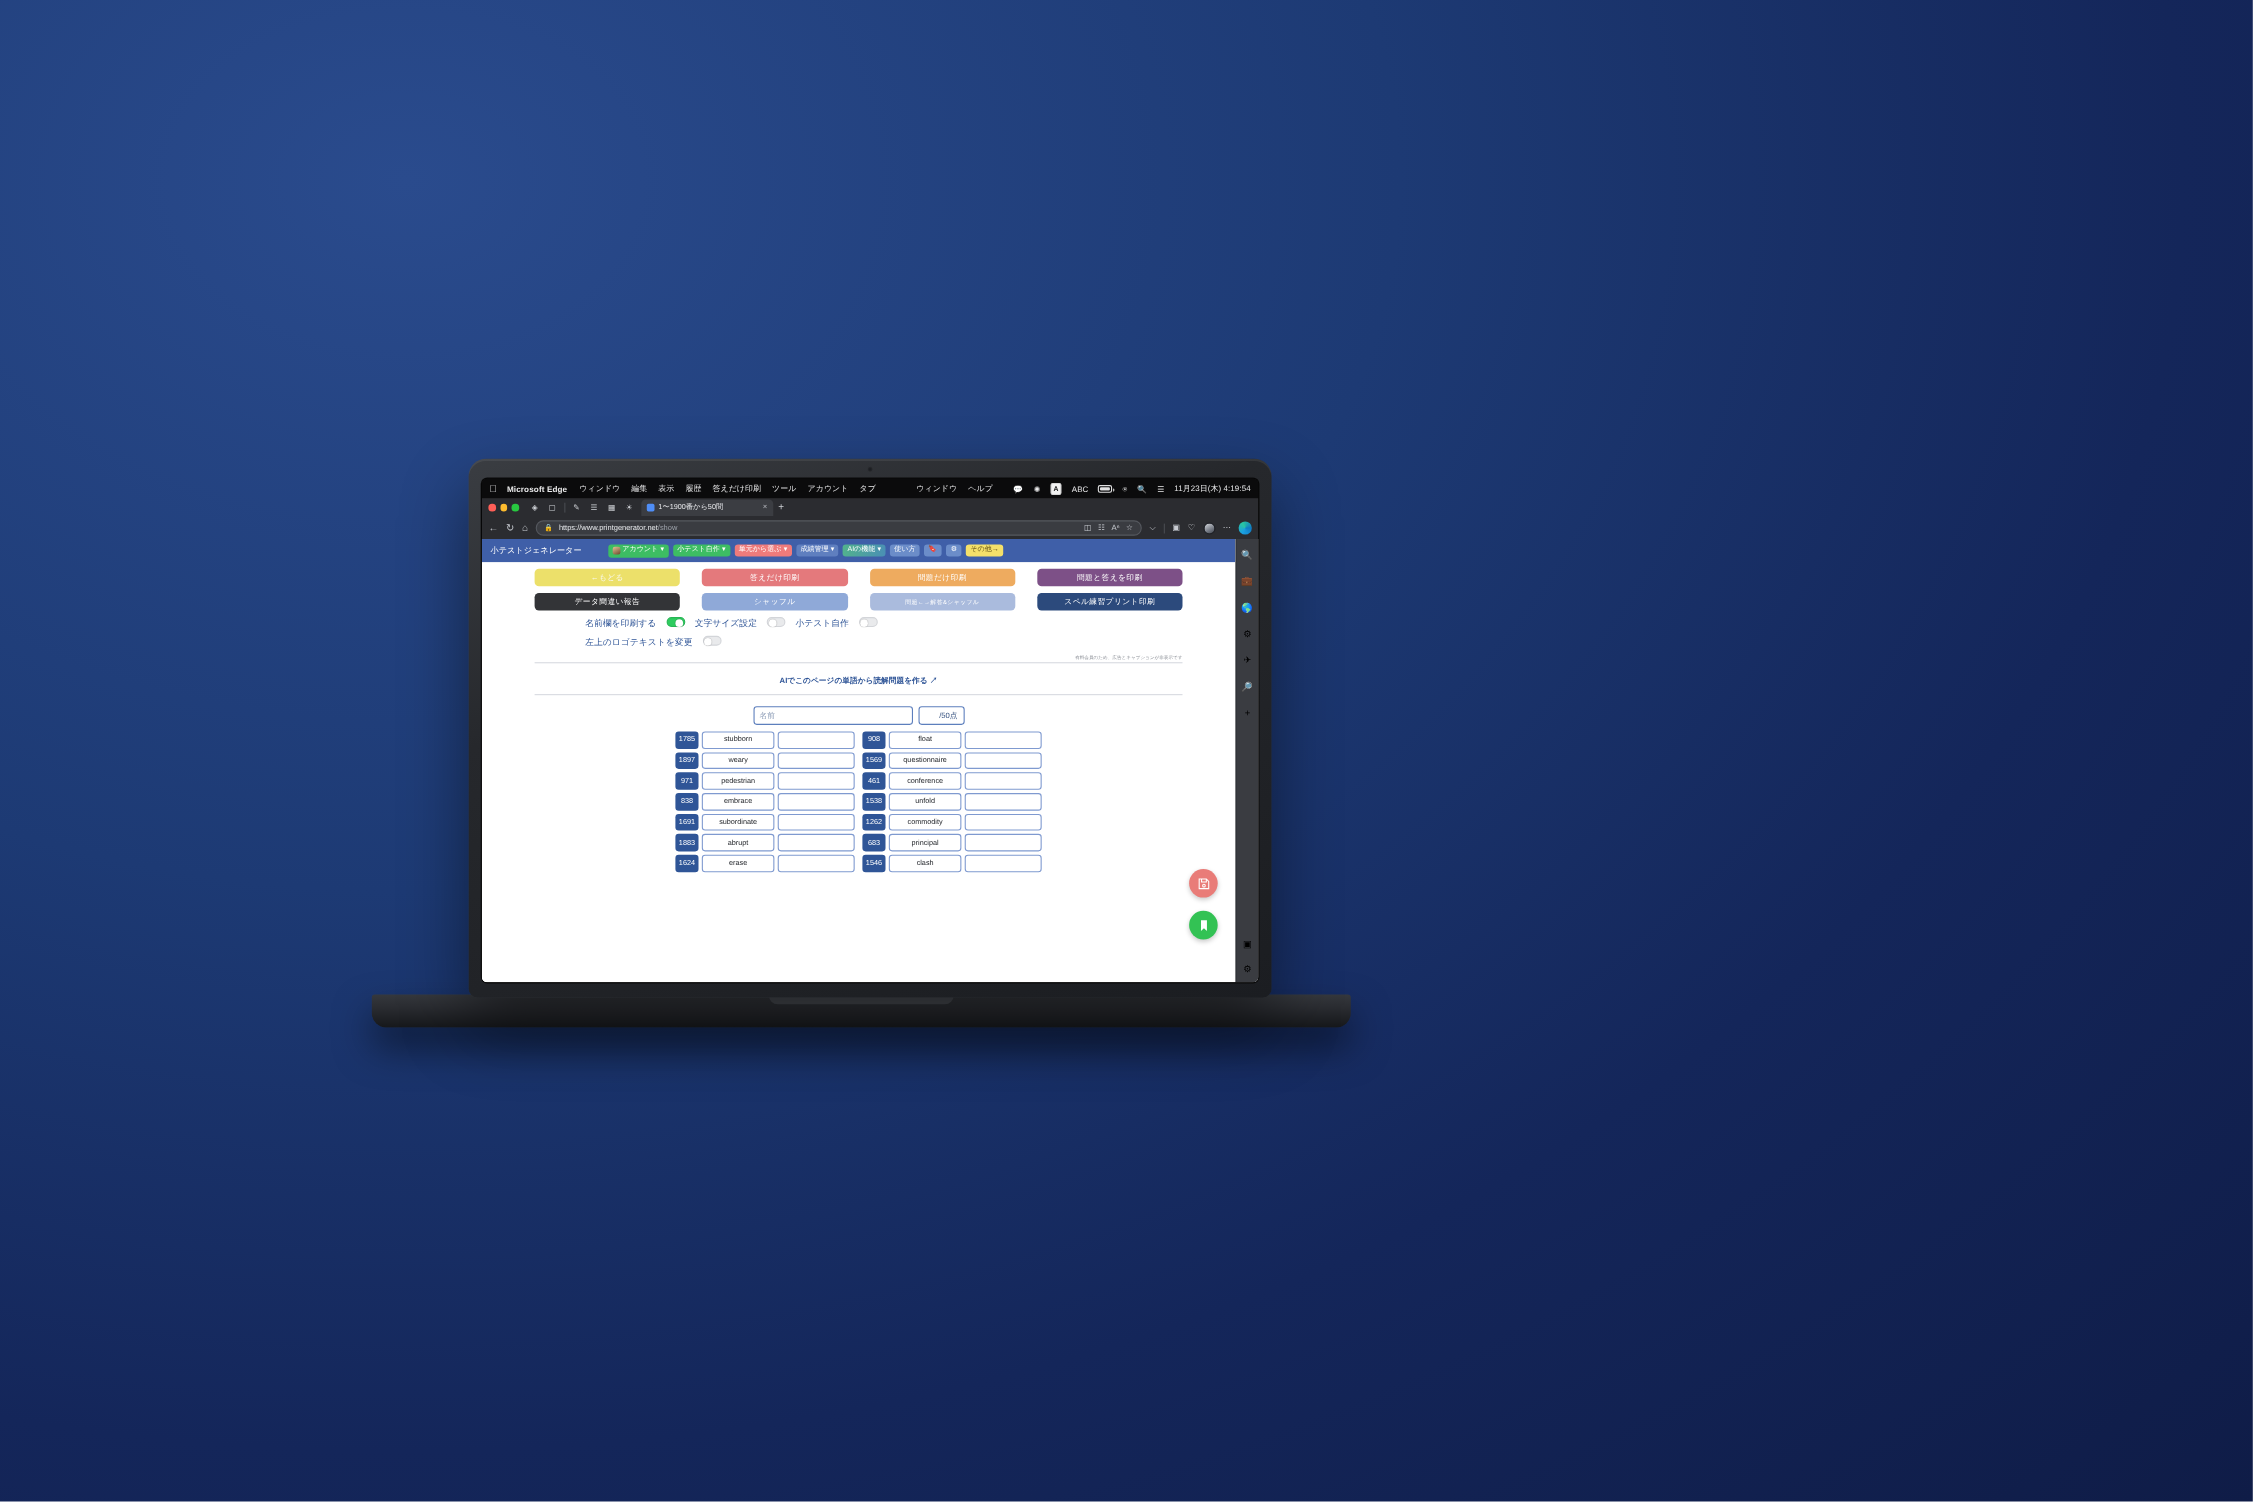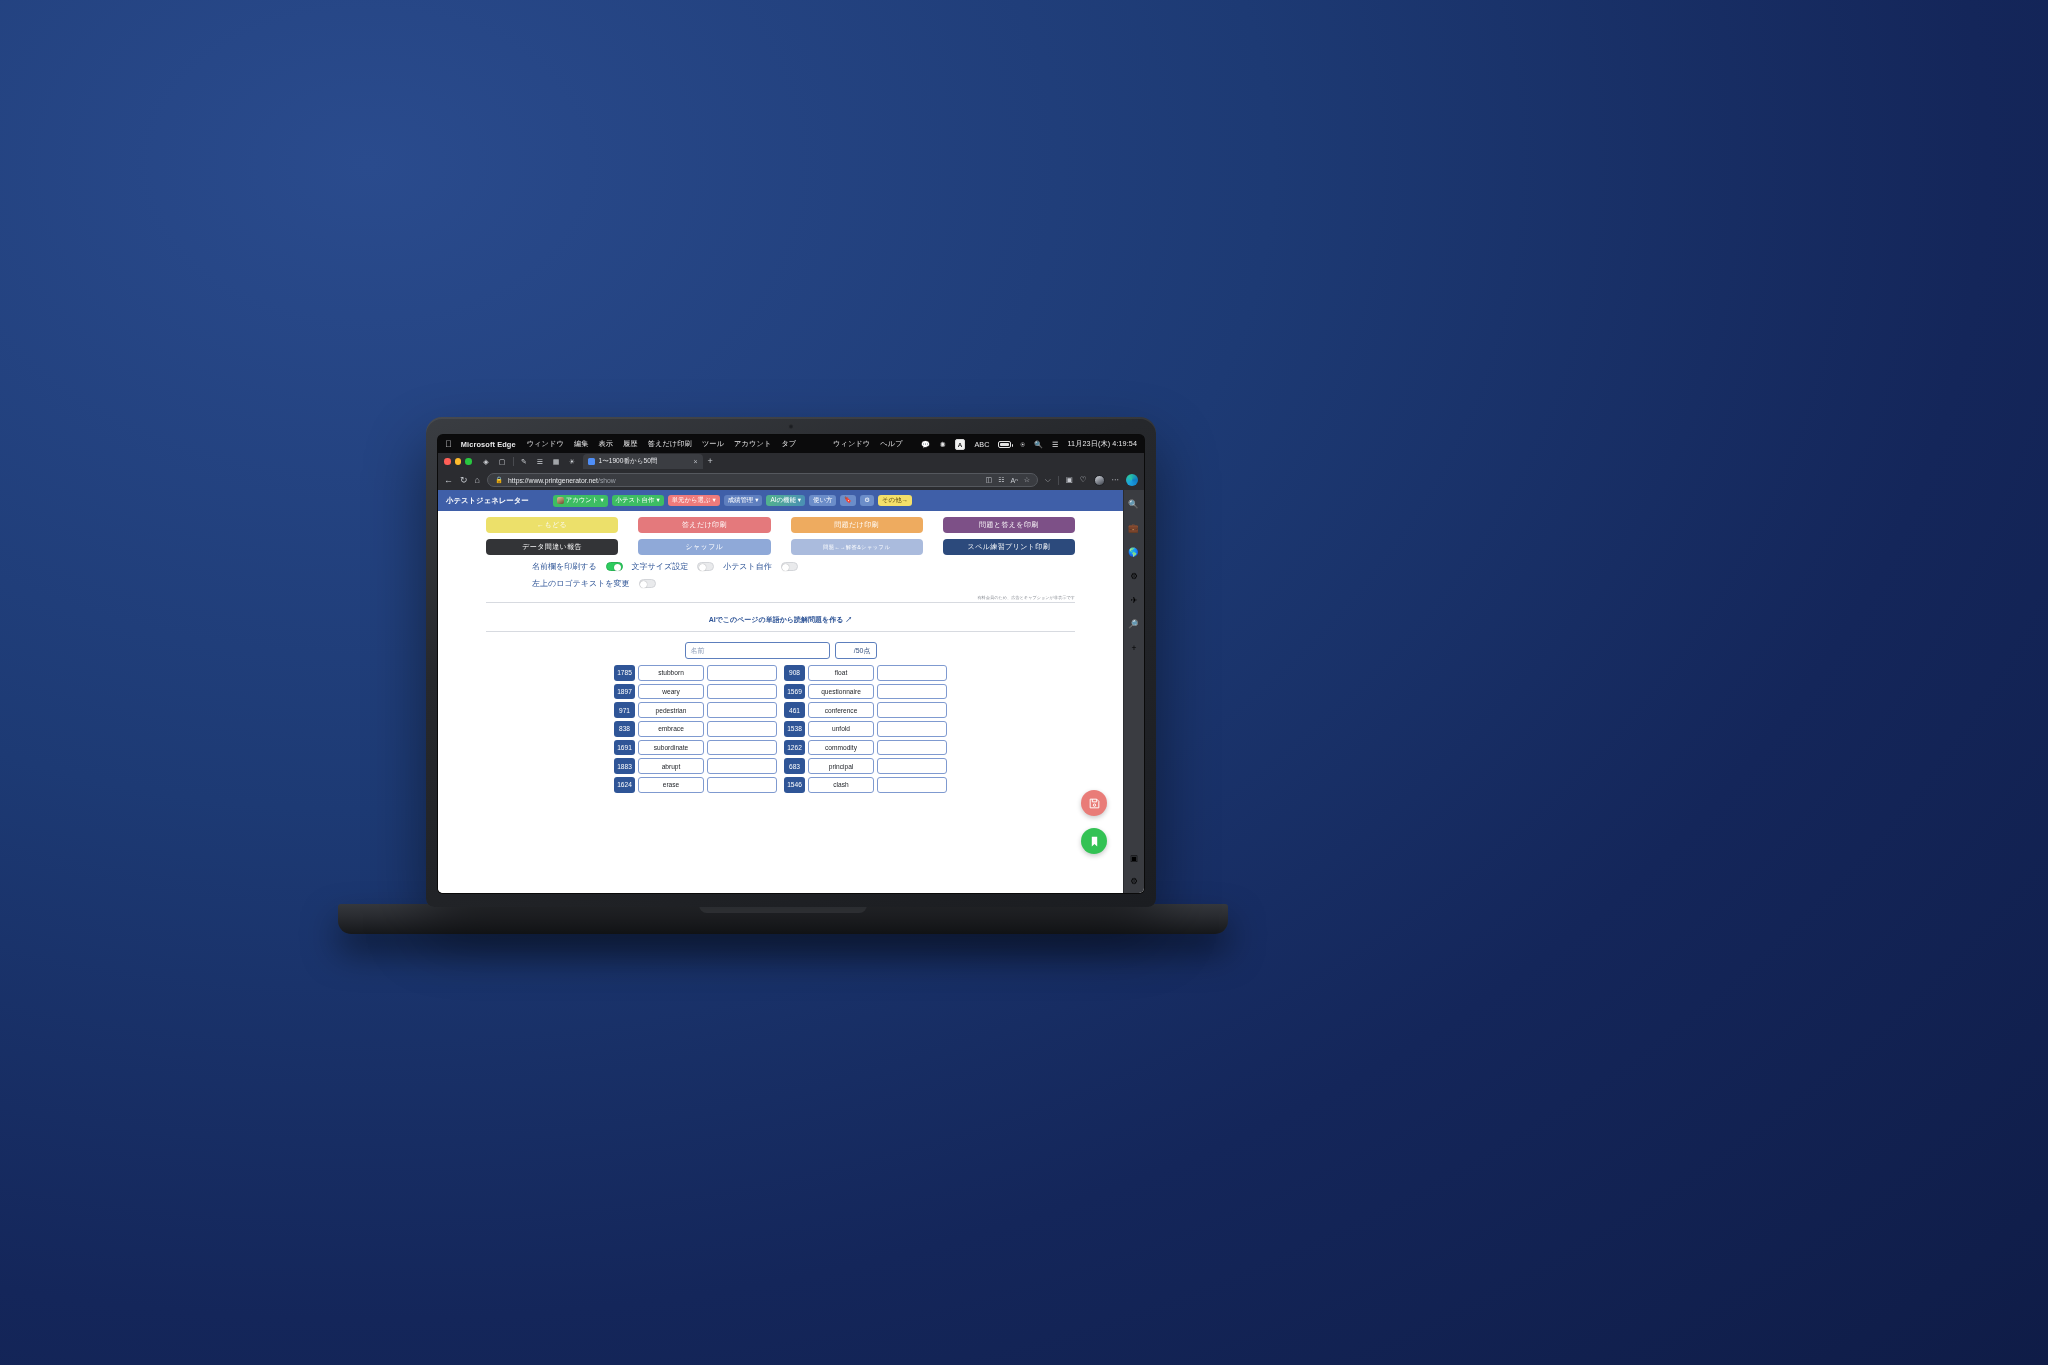--- a/index.html
+++ b/index.html
@@ -122,21 +122,21 @@
     padding-top: 7px; gap: 11px; border-left: 1px solid #2a2c30;
   }
   .side-ico { width: 13px; height: 13px; display:flex; align-items:center; justify-content:center; font-size:8.5px; border-radius:3px; }
   .edge-sidebar .bottom { margin-top: auto; padding-bottom: 6px; display:flex; flex-direction:column; gap:10px; align-items:center; }
 
   
   .site-nav {
     background: #3f5fa8; height: 21px; display: flex; align-items: center;
     padding: 0 8px; gap: 4px;
   }
-  .brand { color: #fff; font-size: 7.4px; margin-right: 20px; white-space: nowrap; font-weight: bold; }
+  .brand { color: #fff; font-size: 7.4px; margin-right: 20px; white-space: nowrap; }
   .nbtn {
     font-size: 6.4px; color: #fff; border-radius: 3px; padding: 2.5px 4px;
     white-space: nowrap; display: flex; align-items: center; gap: 2px; line-height: 1;
   }
   .nbtn.green { background: #3dbd63; }
   .nbtn.red { background: #ef7b7b; }
   .nbtn.blue { background: #5f7fbf; }
   .nbtn.teal { background: linear-gradient(100deg,#52b38c,#4a8fb5); }
   .nbtn.lightblue { background: #6b8dc9; }
   .nbtn.yellow { background: #f4e06a; color: #5c4a12; }
@@ -157,21 +157,21 @@
   }
   .pbtn.yellow { background: #ece06a; color: #f9f8ec; }
   .pbtn.red { background: #e4797c; }
   .pbtn.orange { background: #eeab5f; }
   .pbtn.purple { background: #7d5087; }
   .pbtn.dark { background: #333437; }
   .pbtn.blue { background: #8fa9d8; }
   .pbtn.palebluetiny { background: #aabbdd; font-size: 5.3px; }
   .pbtn.navy { background: #2c4a7c; }
 
-  .toggle-row { display: flex; align-items: center; gap: 9px; margin: 6px 0 0 46px; font-size: 8px; color: #2f5597; }
+  .toggle-row { display: flex; gap: 9px; margin: 6px 0 0 46px; font-size: 8px; color: #2f5597; }
   .toggle-row .tg-label { white-space: nowrap; }
   .sw { width: 17px; height: 9px; border-radius: 9px; background: #e9eaec; border: 1px solid #d3d5d9; position: relative; flex: 0 0 auto; }
   .sw .knob { position: absolute; top: 0.5px; left: 0.8px; width: 7px; height: 7px; border-radius: 50%; background: #fff; box-shadow: 0 0 1px rgba(0,0,0,.4); }
   .sw.on { background: #2ecc5f; border-color: #27b554; }
   .sw.on .knob { left: auto; right: 0.8px; }
 
   .ad-note { text-align: right; font-size: 4.2px; color: #8b8f96; margin: 6px 0 2px 0; }
   .hr { border-top: 1px solid #d7dae0; }
   .ai-link-row { text-align: center; padding: 5px 0; }
   .ai-link { color: #2f5597; font-size: 7px; font-weight: bold; }

